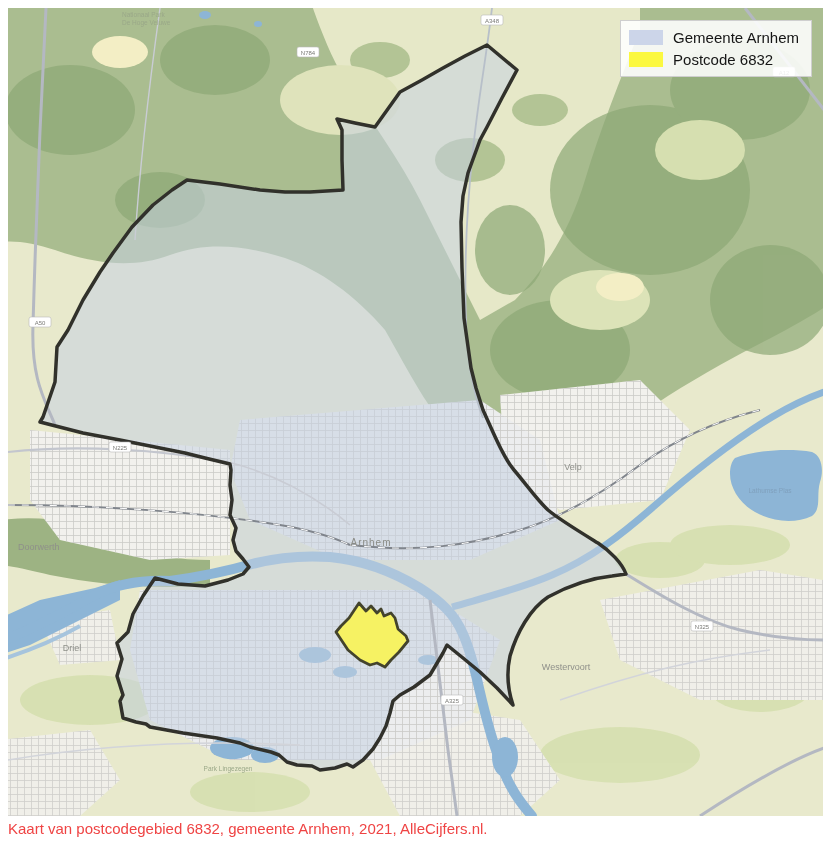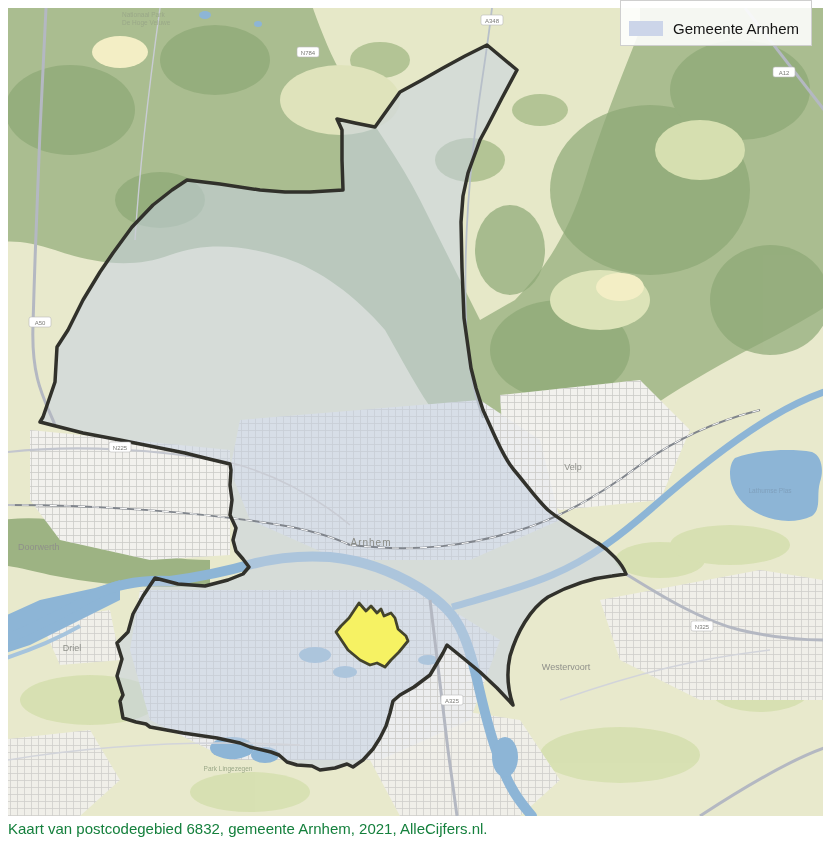--- a/index.html
+++ b/index.html
@@ -1,26 +1,26 @@
 <!DOCTYPE html>
 <html><head>
 <meta charset="utf-8">
 <style>
   html,body{margin:0;padding:0;background:#ffffff;}
   .page{position:relative;width:828px;height:861px;background:#ffffff;overflow:hidden;
         font-family:"Liberation Sans", sans-serif;}
   .map-svg{position:absolute;left:0;top:0;}
-  .legend{position:absolute;top:0;right:16px;background:rgba(255,255,255,0.88);
-          border:1px solid #cfcfcf;padding:16px 12px 6px 8px;z-index:5;}
+  .legend{position:absolute;top:20px;right:16px;background:rgba(255,255,255,0.88);
+          border:1px solid #cfcfcf;padding:5px 12px 6px 8px;z-index:5;}
   .legend-row{display:flex;align-items:center;gap:10px;height:22px;}
   .swatch{width:34px;height:15px;display:inline-block;}
   .swatch-muni{background:#ccd5e9;}
   .swatch-pc{background:#fbf83f;}
   .legend-label{font-size:15px;color:#151515;white-space:nowrap;}
-  .caption{position:absolute;left:8px;top:819px;color:#15803d;font-size:15px;line-height:19px;z-index:5;}
+  .caption{position:absolute;left:8px;top:819px;color:#ef4444;font-size:15px;line-height:19px;z-index:5;}
   text{font-family:"Liberation Sans", sans-serif;}
   .town{fill:#8f908a;font-size:9px;}
   .town-big{fill:#8b8c86;font-size:10px;letter-spacing:1px;}
   .waterlbl{fill:#7fa0bd;font-size:6.5px;}
   .arealbl{fill:#9aa888;font-size:6.5px;}
   .pill-text{fill:#7a7a76;font-size:6px;}
 </style>
 </head>
 <body>
 
@@ -192,19 +192,23 @@
         </g>
       </g>
     </g>
   </svg>
 
   <div class="legend">
     <div class="legend-row">
       <span class="swatch swatch-muni"></span>
       <span class="legend-label">Gemeente Arnhem</span>
     </div>
+    <div class="legend-row">
+      <span class="swatch swatch-pc"></span>
+      <span class="legend-label">Postcode 6832</span>
+    </div>
   </div>
 
   <div class="caption">
     <div>Kaart van postcodegebied 6832, gemeente Arnhem, 2021, AlleCijfers.nl.</div>
   </div>
 
 </div>
 
 </body></html>

